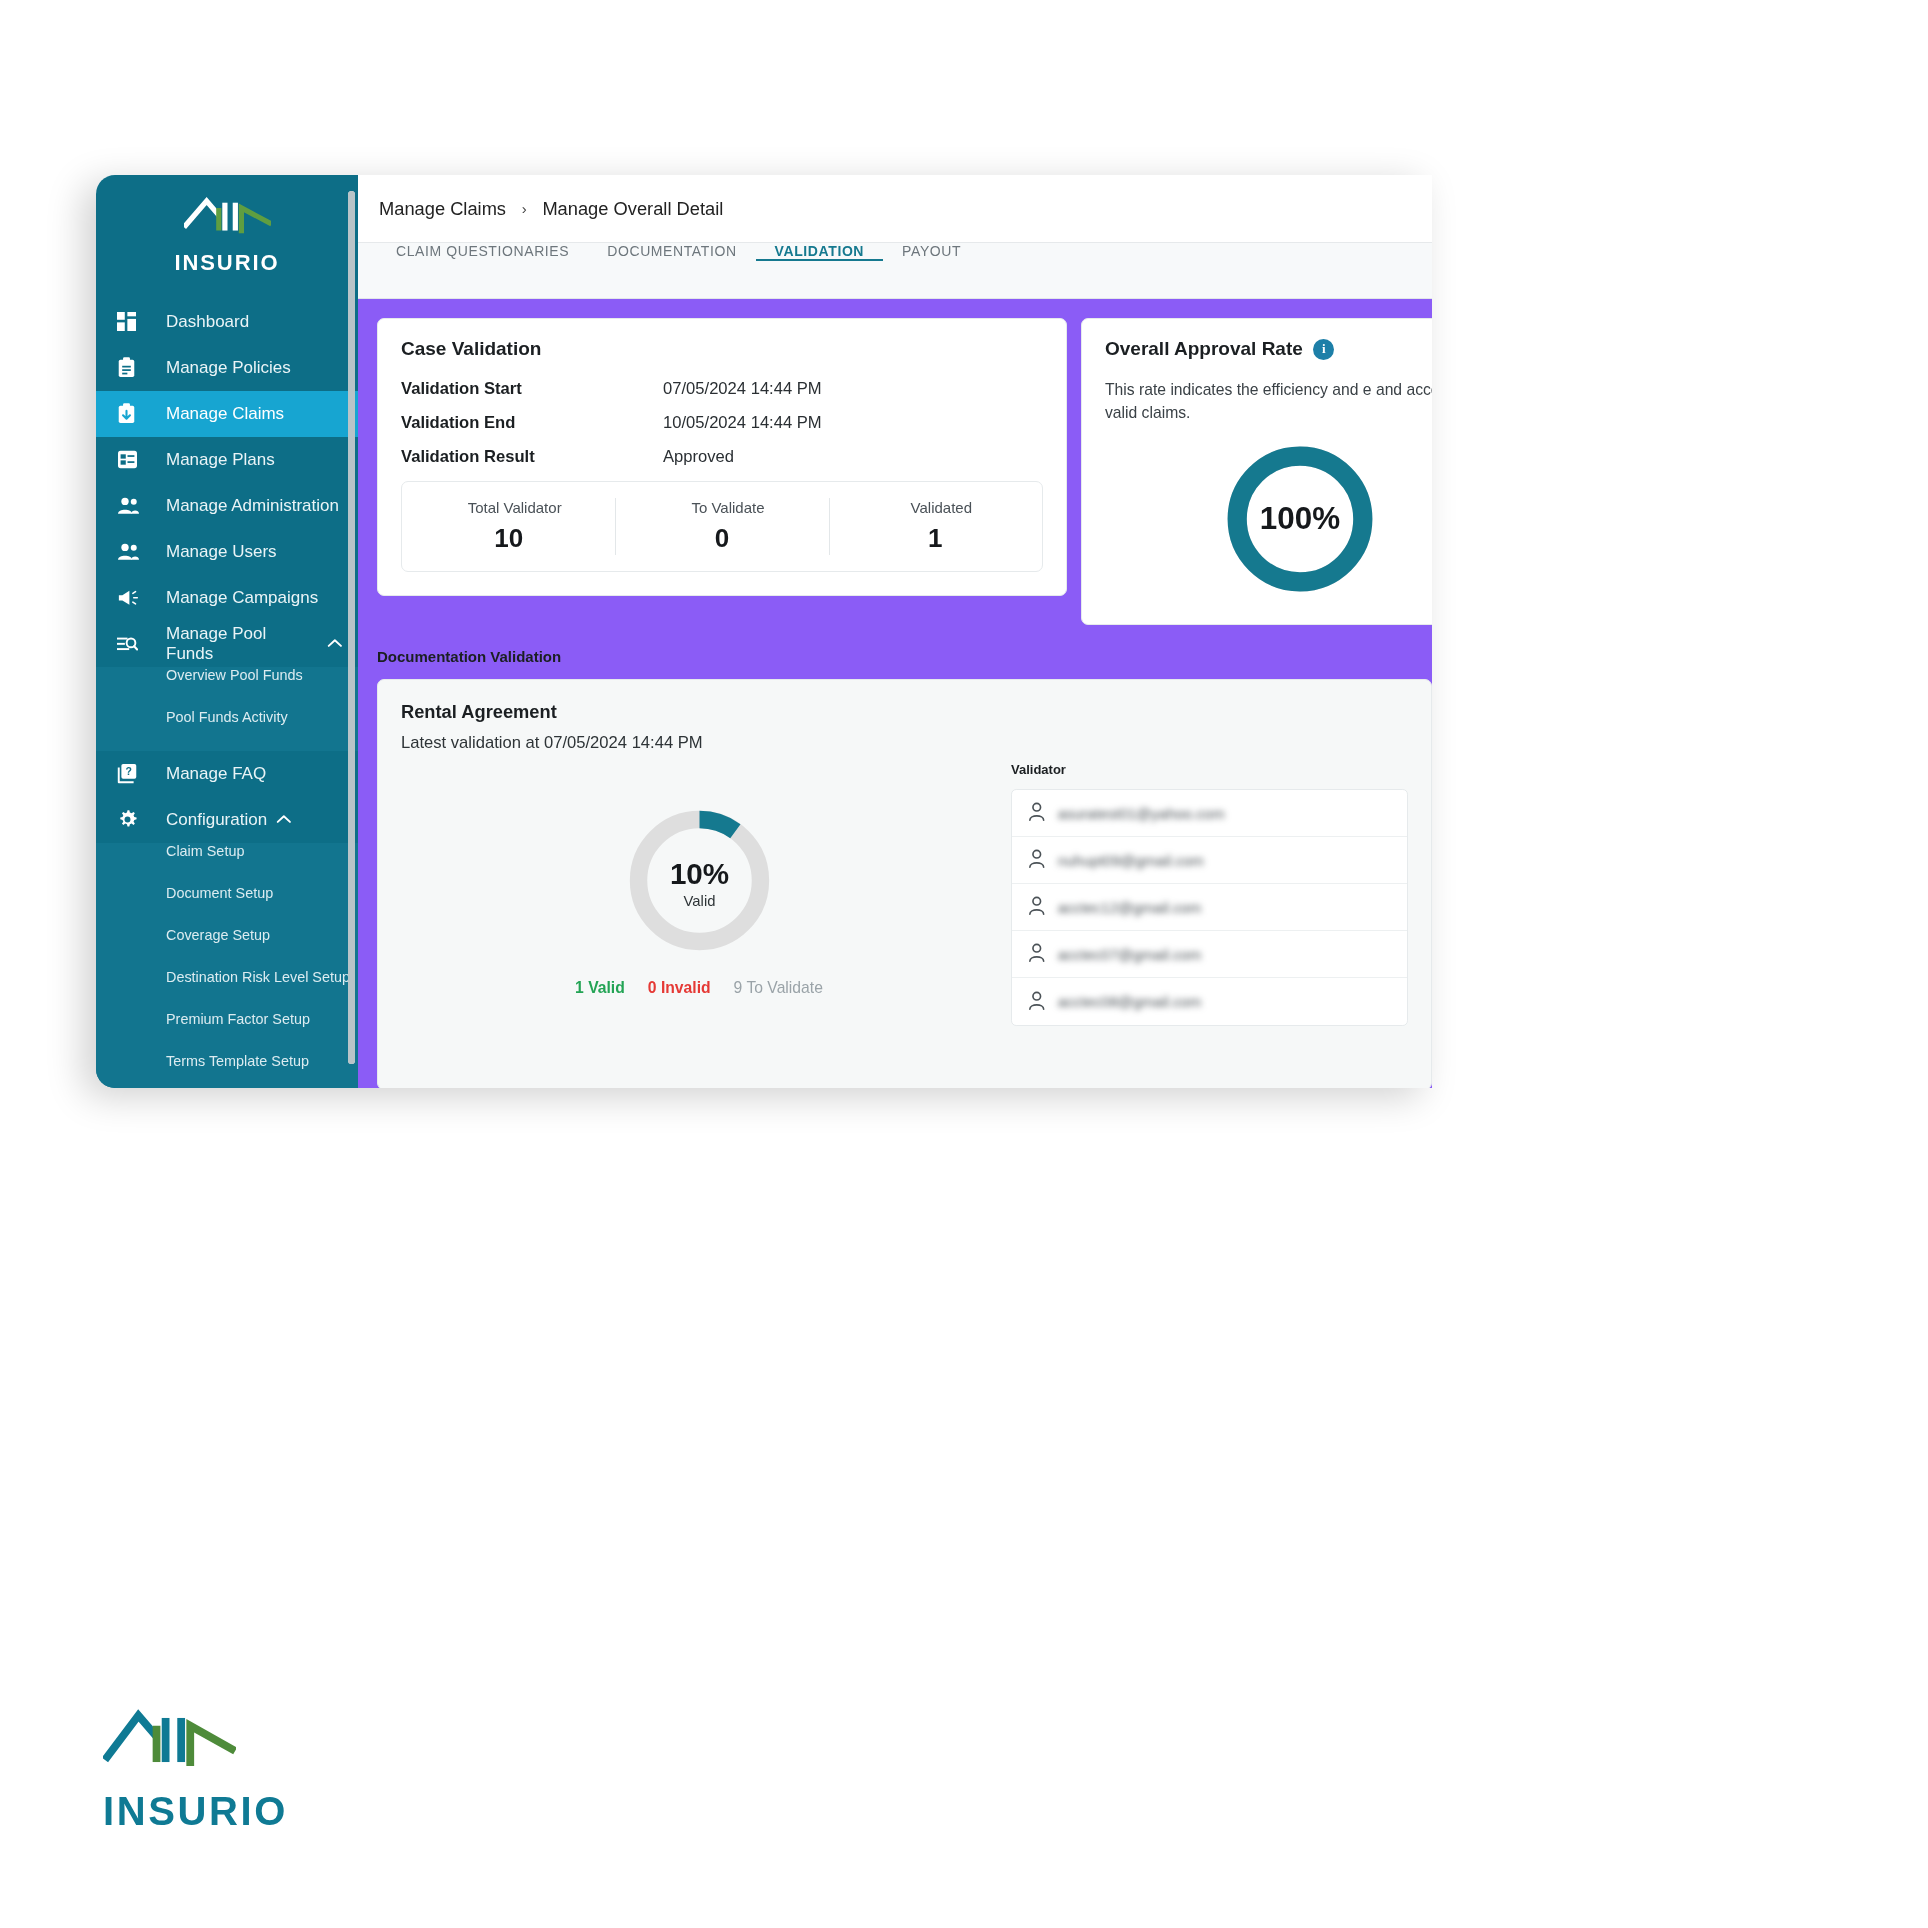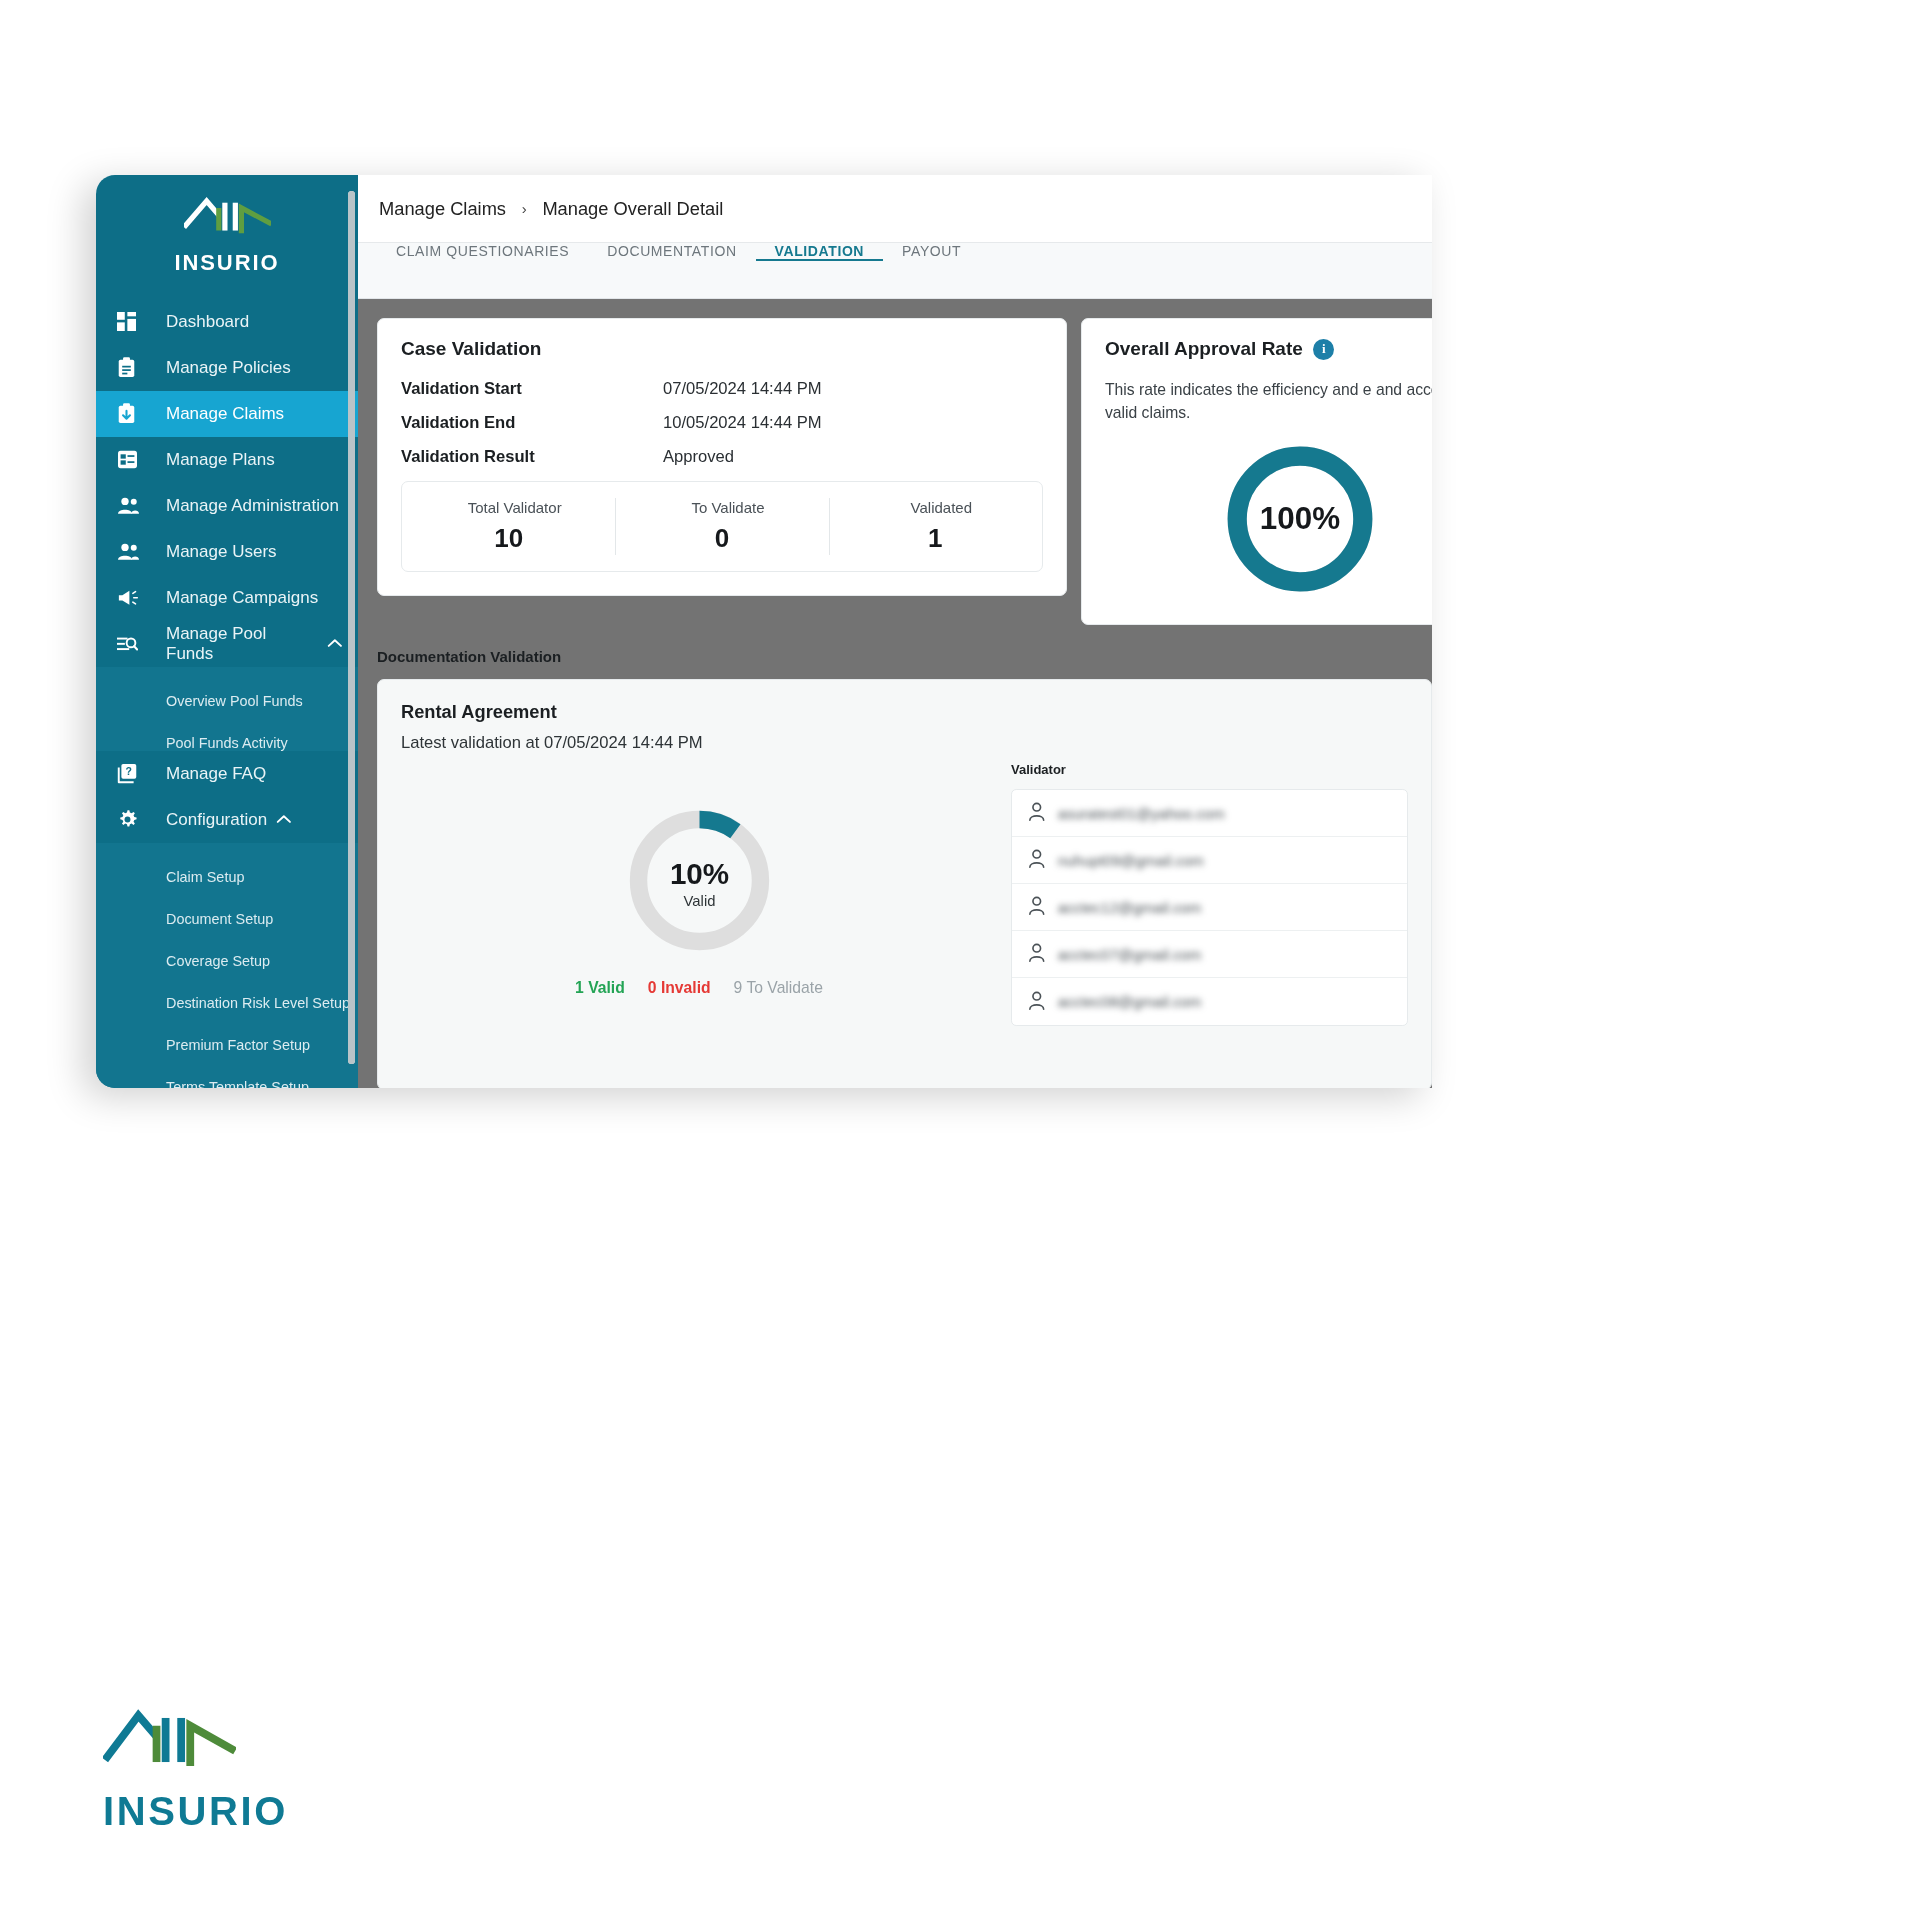--- a/index.html
+++ b/index.html
@@ -74,21 +74,21 @@
     margin-right: 19px;
   }
   .nav-item .nav-ico svg { display:block; }
   .nav-item.active { background: #17a5d1; color: #ffffff; }
   .nav-item .caret { margin-left: 8.7px; display:flex; align-items:center; }
 
   .subnav { background: #12758f; }
   .subnav .sub-item {
     height: 42px;
     display: flex;
-    align-items: flex-end;
+    align-items: flex-start;
     padding-left: 70px;
     font-size: 14.4px;
     color: #dcecf1;
     cursor: pointer;
   }
 
   .sb-track {
     position: absolute;
     right: 3.5px; top: 15.7px;
     width: 6.1px; height: 873px;
@@ -138,21 +138,21 @@
     letter-spacing: 0.6px;
     color: #6d767c;
     cursor: pointer;
     border-bottom: 2.6px solid transparent;
   }
   .tab.active { color: #15798f; border-bottom-color: #15798f; font-weight: 600; }
 
   #content {
     position: absolute;
     top: 124px; left: 0; right: 0; bottom: 0;
-    background: #737373;
+    background: #8b5cf6;
     padding: 19px 0 0 19px;
     overflow: hidden;
   }
 
   .row-top { display: flex; gap: 14px; align-items: flex-start; }
 
   .panel {
     background: #ffffff;
     border: 0.9px solid #e6eaec;
     border-radius: 7px;

